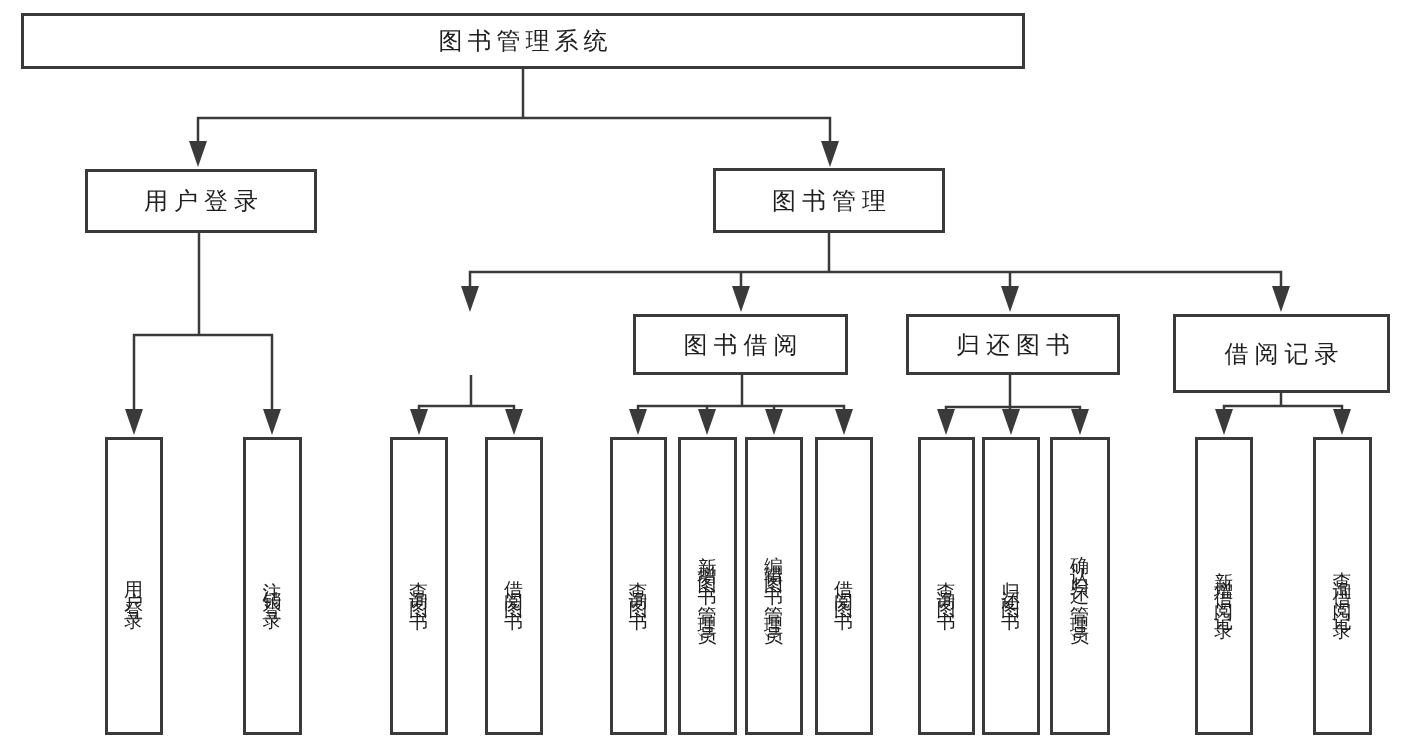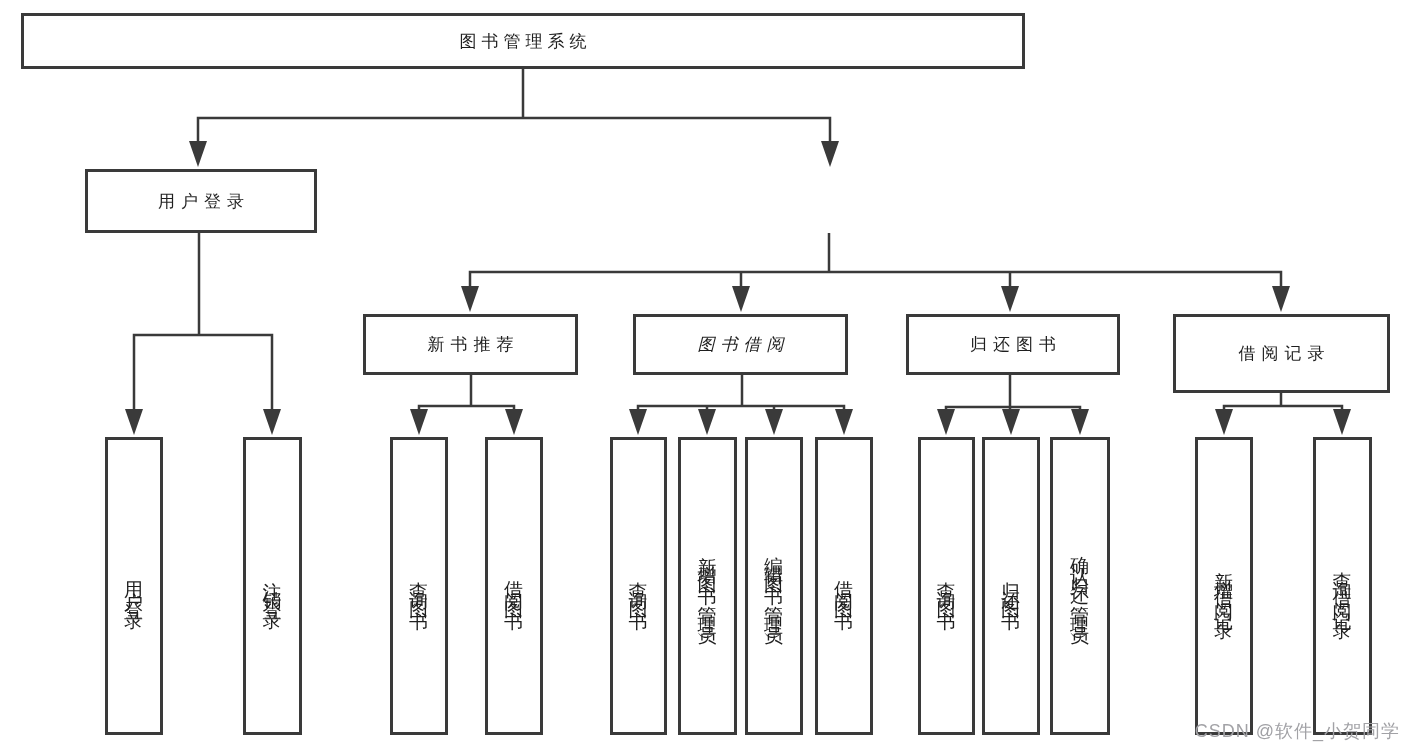--- a/index.html
+++ b/index.html
@@ -24,21 +24,21 @@
     position: absolute;
     box-sizing: border-box;
     border: 3px solid var(--line);
     background: var(--bg);
     display: flex;
     align-items: center;
     justify-content: center;
     color: var(--text);
   }
   .hlabel {
-    font-size: 17px;
+    font-size: 24px;
     letter-spacing: 6px;
     text-indent: 6px;
     line-height: 1;
     white-space: nowrap;
     text-align: right;
   }
   .root .hlabel { letter-spacing: 5px; text-indent: 5px; }
   .vlabel {
     writing-mode: vertical-rl;
     text-orientation: mixed;
@@ -98,25 +98,25 @@
     <polygon points="1333,409 1351,409 1342,435"></polygon>
   </svg>
 
   <div class="node root" style="left:21px; top:13px; width:1004px; height:56px;">
     <span class="hlabel">图书管理系统</span>
   </div>
 
   <div class="node" style="left:85px; top:169px; width:232px; height:64px;">
     <span class="hlabel">用户登录</span>
   </div>
+  <div class="node" style="left:713px; top:168px; width:232px; height:65px;">
+    <span class="hlabel">图书管理</span>
+  </div>
 
-  <div class="node" style="left:363px; top:314px; width:215px; height:61px;">
-    <span class="hlabel">新书推荐</span>
-  </div>
-  <div class="node" style="left:633px; top:314px; width:215px; height:61px;font-style:italic;">
+  <div class="node" style="left:633px; top:314px; width:215px; height:61px;">
     <span class="hlabel">图书借阅</span>
   </div>
   <div class="node" style="left:906px; top:314px; width:214px; height:61px;">
     <span class="hlabel">归还图书</span>
   </div>
   <div class="node" style="left:1173px; top:314px; width:217px; height:79px;">
     <span class="hlabel">借阅记录</span>
   </div>
 
   <div class="node" style="left:105px; top:437px; width:58px; height:298px;">
@@ -156,15 +156,14 @@
     <span class="vlabel">确认归还（管理员）</span>
   </div>
 
   <div class="node" style="left:1195px; top:437px; width:58px; height:298px;">
     <span class="vlabel">新增借阅记录</span>
   </div>
   <div class="node" style="left:1313px; top:437px; width:59px; height:298px;">
     <span class="vlabel">查询借阅记录</span>
   </div>
 
-  <div class="watermark">CSDN @软件_小贺同学</div>
 
 </div>
 
 </body></html>

